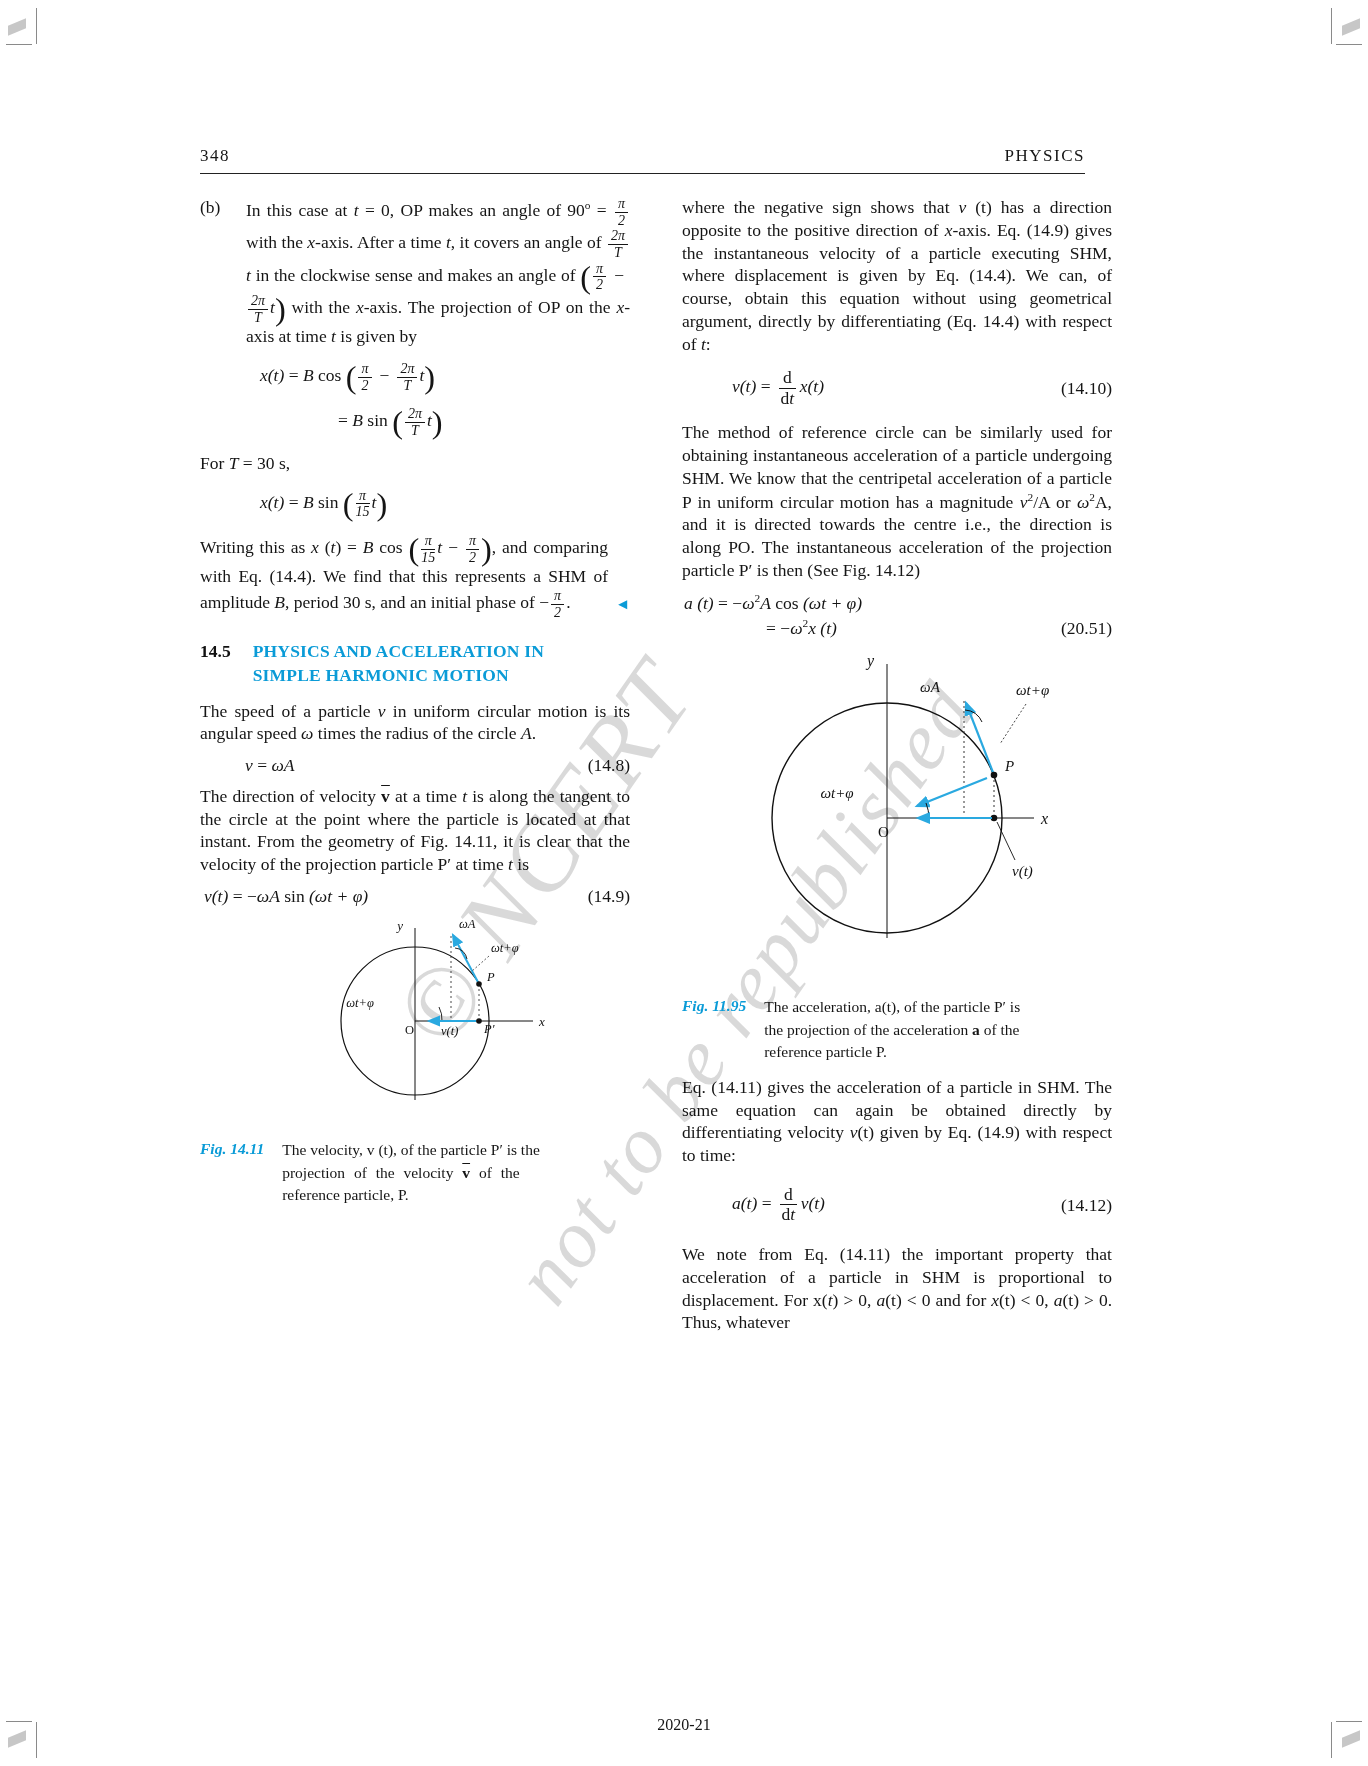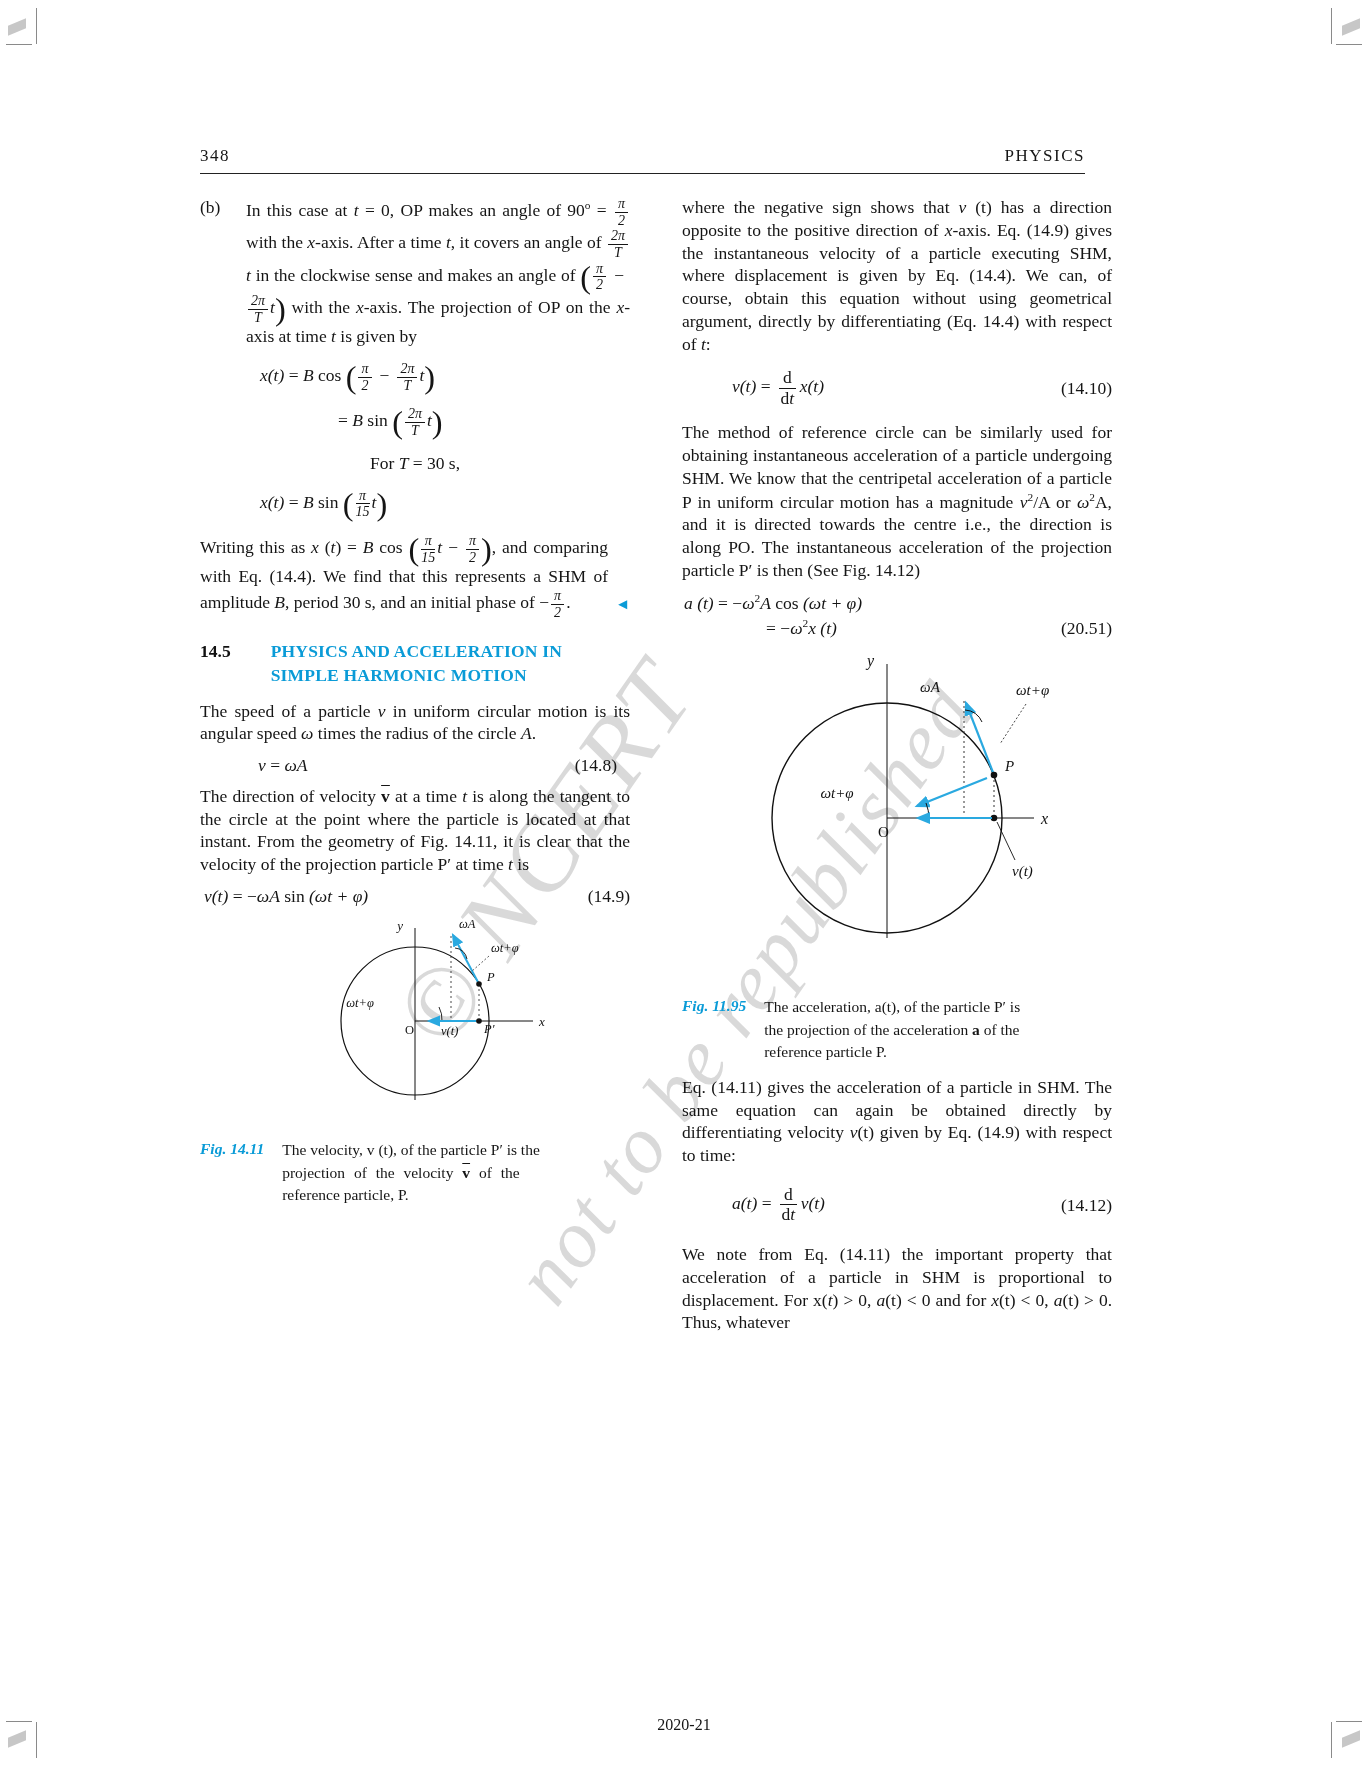--- a/index.html
+++ b/index.html
@@ -44,21 +44,21 @@
   .dfr{display:inline-block;vertical-align:middle;text-align:center;line-height:1.12;margin:0 4px}
   .dfr .n{display:block;border-bottom:1px solid currentColor;padding:0 4px}
   .dfr .d{display:block}
   .bp{font-size:1.85em;font-weight:400;vertical-align:middle;line-height:0.9}
   .mop{margin:0 6px}
   
   .eqrow{display:flex;align-items:center;margin:13px 0;text-align:left}
   .eqbody{flex:1}
   .eqnum{white-space:nowrap}
   
-  .sect{display:flex;gap:40px;font-weight:bold;margin:20px 0 12px 0;text-align:left;line-height:1.35}
+  .sect{display:flex;gap:22px;font-weight:bold;margin:20px 0 12px 0;text-align:left;line-height:1.35}
   .sect .snum{color:#111}
   .sect .stitle{color:var(--accent-blue);letter-spacing:0.2px}
   .endmark{position:absolute;right:0;bottom:6px;color:var(--accent-blue);font-size:15px}
   .vbar{font-weight:bold;text-decoration:overline}
   
   .figwrap{text-align:center;margin:6px 0 8px 0}
   .figcap{display:flex;gap:18px;font-size:15.5px;margin-top:6px;text-align:left}
   .figcap .flabel{color:var(--accent-blue);font-weight:bold;font-style:italic;white-space:nowrap}
   .figcap .ctext{line-height:1.45}
   .cline{display:block}
@@ -119,21 +119,21 @@
         <span class="iv">x(t)</span><span> = </span><span class="iv">B</span><span> cos </span><span class="bp">(</span><span class="fr"><span class="n">π</span><span class="d">2</span></span><span class="mop">−</span><span class="fr"><span class="n">2π</span><span class="d">T</span></span><span class="iv">t</span><span class="bp">)</span>
       </span>
     </div>
 
     <div class="eqrow" style="">
       <span class="eqbody" style="margin-left:138px">
         <span>= </span><span class="iv">B</span><span> sin </span><span class="bp">(</span><span class="fr"><span class="n">2π</span><span class="d">T</span></span><span class="iv">t</span><span class="bp">)</span>
       </span>
     </div>
 
-    <div class="para" style="text-align:center">
+    <div class="para" style="text-align:left">
       <span>For </span><span class="iv">T</span><span> = 30 s,</span>
     </div>
 
     <div class="eqrow">
       <span class="eqbody" style="margin-left:60px">
         <span class="iv">x(t)</span><span> = </span><span class="iv">B</span><span> sin </span><span class="bp">(</span><span class="fr"><span class="n">π</span><span class="d">15</span></span><span class="iv">t</span><span class="bp">)</span>
       </span>
     </div>
 
     <div class="para" style="position:relative;padding-right:22px">
@@ -146,21 +146,21 @@
       <span class="stitle">
         <span class="cline">PHYSICS AND ACCELERATION IN</span>
         <span class="cline">SIMPLE HARMONIC MOTION</span>
       </span>
     </div>
 
     <div class="para">
       <span>The speed of a particle </span><span class="iv">v</span><span> in uniform circular motion is its angular speed </span><span class="iv">ω</span><span> times the radius of the circle </span><span class="iv">A</span><span>.</span>
     </div>
 
-    <div class="eqrow" style="margin:8px 13px">
+    <div class="eqrow" style="margin:8px 0">
       <span class="eqbody" style="margin-left:45px">
         <span class="iv">v</span><span> = </span><span class="iv">ωA</span>
       </span>
       <span class="eqnum">(14.8)</span>
     </div>
 
     <div class="para">
       <span>The direction of velocity </span><span class="vbar">v</span><span> at a time </span><span class="iv">t</span><span> is along the tangent to the circle at the point where the particle is located at that instant. From the geometry of Fig. 14.11, it is clear that the velocity of the projection particle P′ at time </span><span class="iv">t</span><span> is</span>
     </div>
 

